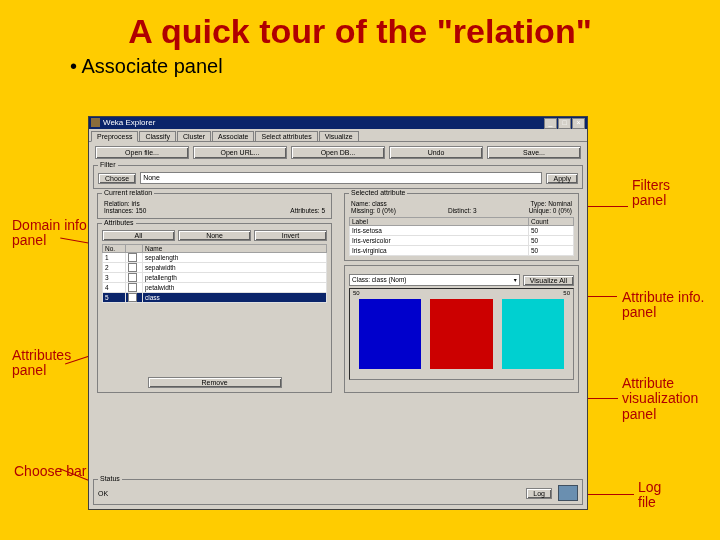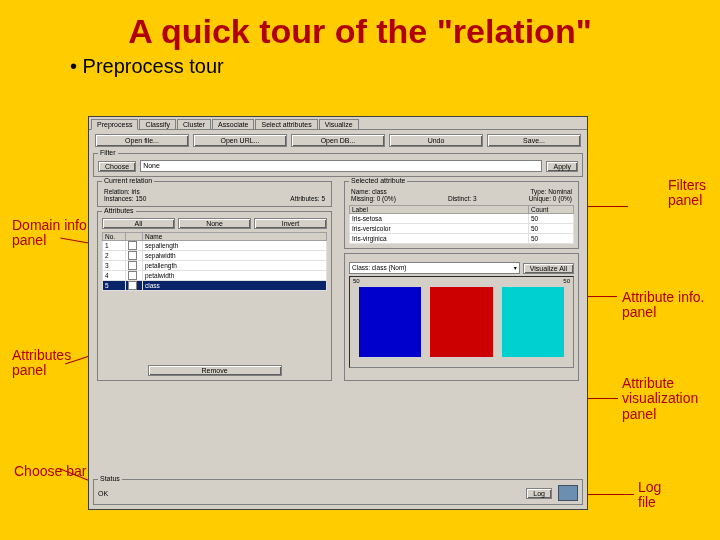--- a/index.html
+++ b/index.html
@@ -336,23 +336,23 @@
     width: 18px;
     height: 14px;
     background: #6a8fb0;
     border: 1px solid #405060;
   }
 </style>
 </head>
 <body>
 
 <div class="title">A quick tour of the "relation"</div>
-<div class="bullet">Preprocess tour</div>
-
-<div class="ann" style="left:668px; top:178px;">Filters<br>panel</div>
+<div class="bullet">Associate panel</div>
+
+<div class="ann" style="left:632px; top:178px;">Filters<br>panel</div>
 <div class="arrow left" style="left:566px; top:206px; width:62px;"></div>
 
 <div class="ann" style="left:12px; top:218px;">Domain info.<br>panel</div>
 <div class="arrow" style="left:60px; top:241px; width:40px; transform:rotate(10deg);"></div>
 
 <div class="ann" style="left:622px; top:290px;">Attribute info.<br>panel</div>
 <div class="arrow left" style="left:555px; top:296px; width:62px;"></div>
 
 <div class="ann" style="left:12px; top:348px;">Attributes<br>panel</div>
 <div class="arrow" style="left:64px; top:356px; width:48px; transform:rotate(-18deg);"></div>
@@ -360,20 +360,29 @@
 <div class="ann" style="left:622px; top:376px;">Attribute<br>visualization<br>panel</div>
 <div class="arrow left" style="left:550px; top:398px; width:68px;"></div>
 
 <div class="ann" style="left:14px; top:464px;">Choose bar</div>
 <div class="arrow" style="left:58px; top:478px; width:52px; transform:rotate(22deg);"></div>
 
 <div class="ann" style="left:638px; top:480px;">Log<br>file</div>
 <div class="arrow left" style="left:564px; top:494px; width:70px;"></div>
 
 <div class="win">
+  <div class="titlebar">
+    <span class="tico"></span>
+    <span>Weka Explorer</span>
+    <div class="winbtns">
+      <div>_</div>
+      <div>□</div>
+      <div>×</div>
+    </div>
+  </div>
 
   <div class="tabs">
     <div class="tab active">Preprocess</div>
     <div class="tab">Classify</div>
     <div class="tab">Cluster</div>
     <div class="tab">Associate</div>
     <div class="tab">Select attributes</div>
     <div class="tab">Visualize</div>
   </div>
 

